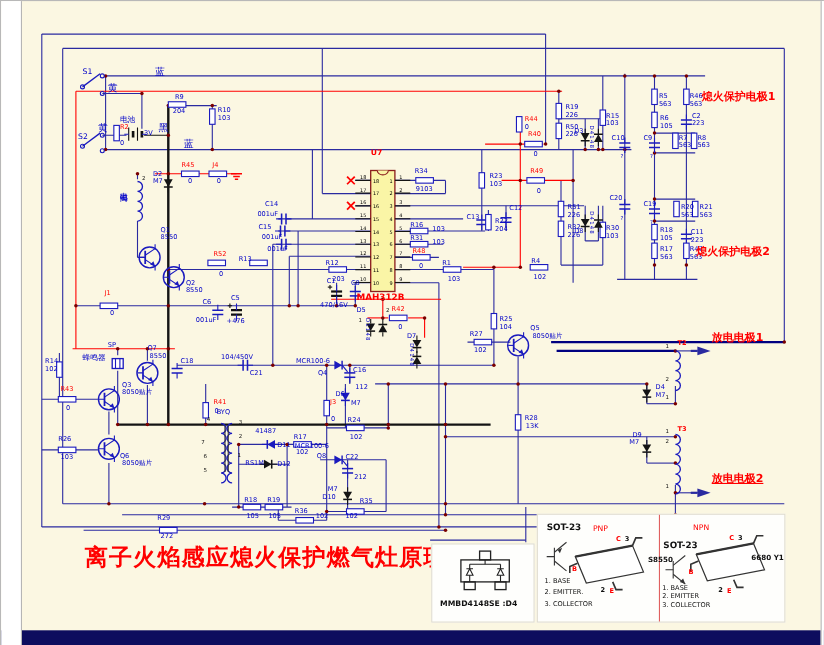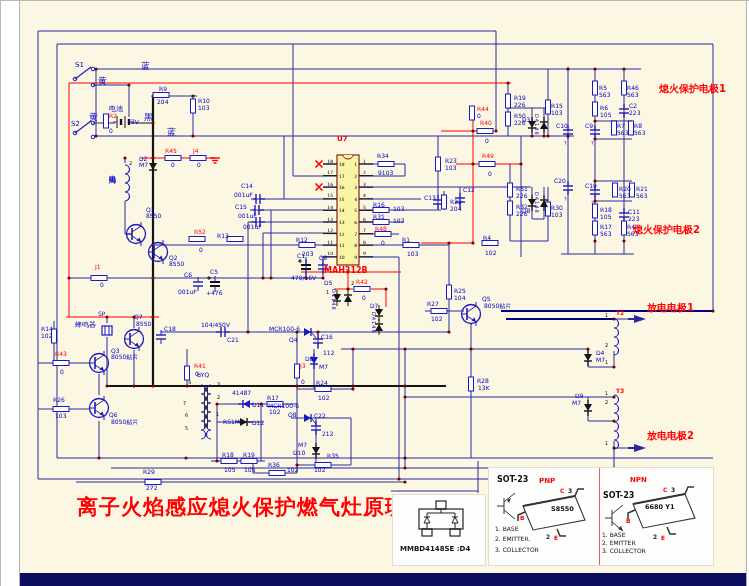--- a/index.html
+++ b/index.html
@@ -15,22 +15,22 @@
   #strip-r{left:745px;width:4px;border-left:1px solid #b5b5b5;}
   #bottombar{position:absolute;left:0;top:572px;width:749px;height:14px;background:#0D0D5E;z-index:4;}
   #title{position:absolute;left:76px;top:492px;font-size:21px;font-weight:bold;color:#FF0000;letter-spacing:1px;z-index:5;font-family:"DejaVu Sans",sans-serif;}
   .pkgbox{position:absolute;background:#FEFEFC;z-index:5;}
   #mmbd-box{left:391px;top:493px;width:92px;height:70px;border:1px solid #e0ddd0;}
   #sot-panel{left:487px;top:466px;width:224px;height:97px;border:1px solid #e0ddd0;}
   #sot-divider{position:absolute;left:110px;top:0;width:0;height:97px;border-left:1px solid #e06060;}
   .pkgbox span{position:absolute;line-height:1;white-space:nowrap;}
   .mmbd-name{left:7px;top:51px;font-size:7px;font-weight:bold;color:#111;}
   .sotlbl{font-size:8px;font-weight:bold;color:#111;}
-  .poltag{font-size:7px;font-weight:bold;color:#FF0000;}
-  .partname{font-size:6.5px;color:#111;font-weight:bold;}
+  .poltag{font-size:7px;font-weight:normal;color:#FF0000;}
+  .partname{font-size:6.5px;color:#111;font-weight:bold;margin-left:38px;}
   .mk{font-size:6px;font-weight:bold;}
   .mk.red{color:#FF0000}.mk.blk{color:#111}
   .pinln{font-size:6px;color:#111;}
   #watermark{position:absolute;left:592px;top:534px;width:157px;height:52px;z-index:6;pointer-events:none;}
   .wm-circle{position:absolute;left:4px;top:6px;width:50px;height:50px;border:3px solid #a79fb0;border-radius:50%;opacity:.85;}
   .wm-circle2{position:absolute;left:20px;top:22px;width:13px;height:13px;border:3px solid #a79fb0;border-radius:50%;opacity:.85;}
   .wm-cn{position:absolute;left:42px;top:2px;font-size:22px;font-weight:bold;color:#d9d3e0;-webkit-text-stroke:1.2px #9b93a6;letter-spacing:2px;}
   .wm-url{position:absolute;left:24px;top:28px;font-size:13px;font-weight:bold;color:#d9d3e0;-webkit-text-stroke:1px #9b93a6;}
   svg text{font-family:"DejaVu Sans",sans-serif;}
 </style>
@@ -705,24 +705,24 @@
       <span class="lb b" style="left: 635px; top: 185px; font-size: 6px;">R21</span>
       <span class="lb b" style="left: 635px; top: 192px; font-size: 6px;">563</span>
       <span class="lb b" style="left: 599px; top: 206px; font-size: 6px;">R18</span>
       <span class="lb b" style="left: 599px; top: 213px; font-size: 6px;">105</span>
       <span class="lb b" style="left: 627px; top: 208px; font-size: 6px;">C11</span>
       <span class="lb b" style="left: 627px; top: 215px; font-size: 6px;">223</span>
       <span class="lb b" style="left: 599px; top: 223px; font-size: 6px;">R17</span>
       <span class="lb b" style="left: 599px; top: 230px; font-size: 6px;">563</span>
       <span class="lb b" style="left: 626px; top: 223px; font-size: 6px;">R47</span>
       <span class="lb b" style="left: 626px; top: 230px; font-size: 6px;">563</span>
-      <span class="lb r bd" style="left: 658px; top: 83px; font-size: 10px;">熄火保护电极1</span>
+      <span class="lb r bd" style="left: 637px; top: 83px; font-size: 10px;">熄火保护电极1</span>
       <span class="lb r bd" style="left: 632px; top: 224px; font-size: 10px;">熄火保护电极2</span>
       <span class="lb r bd" style="left: 646px; top: 302px; font-size: 10px;">放电电极1</span>
-      <span class="lb r bd" style="left: 646px; top: 430px; font-size: 10px;">放电电极2</span>
+      <span class="lb r bd" style="left: 646px; top: 430px; font-size: 10px; text-decoration: underline;">放电电极2</span>
       <span class="lb b" style="left: 200px; top: 321px; font-size: 6px;">104/450V</span>
       <span class="lb b" style="left: 226px; top: 336px; font-size: 6px;">C21</span>
       <span class="lb b" style="left: 196px; top: 371px; font-size: 6px;">BYQ</span>
       <span class="lb k" style="left: 187px; top: 379px; font-size: 5px;">4</span>
       <span class="lb k" style="left: 216px; top: 381px; font-size: 5px;">3</span>
       <span class="lb k" style="left: 216px; top: 394px; font-size: 5px;">2</span>
       <span class="lb k" style="left: 182px; top: 400px; font-size: 5px;">7</span>
       <span class="lb k" style="left: 184px; top: 412px; font-size: 5px;">6</span>
       <span class="lb k" style="left: 215px; top: 411px; font-size: 5px;">1</span>
       <span class="lb k" style="left: 184px; top: 425px; font-size: 5px;">5</span>

